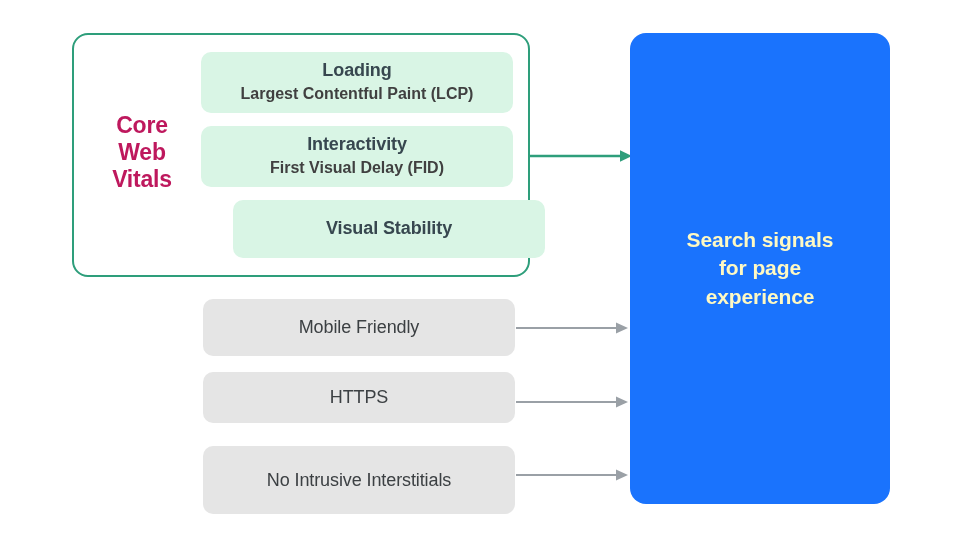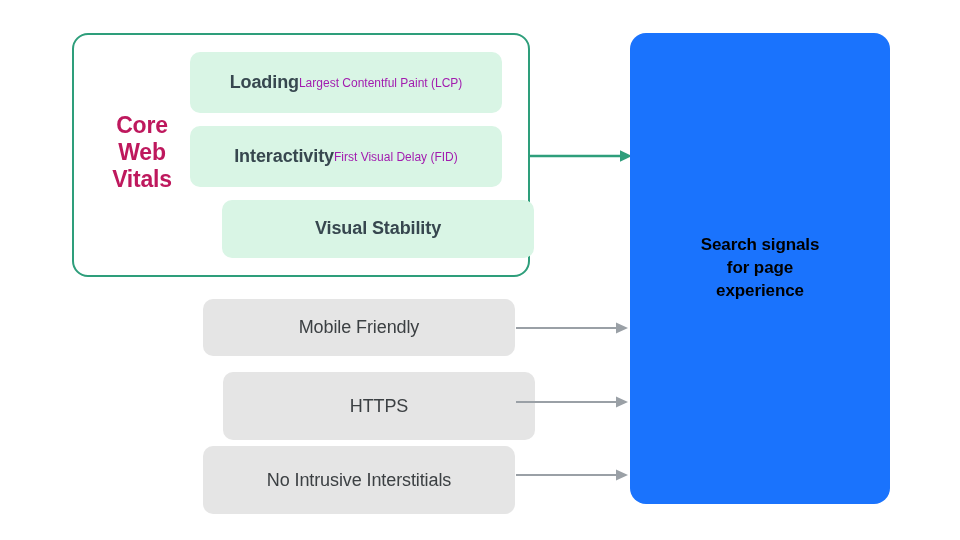--- a/index.html
+++ b/index.html
@@ -41,63 +41,63 @@
     color: #be185d;
     font-size: 23px;
     font-weight: 700;
     line-height: 1.17;
     letter-spacing: -0.2px;
   }
 
   
   .pill {
     position: absolute;
-    left: 190px;
+    left: 201px;
     width: 312px;
     background: #D9F5E5;
     border-radius: 10px;
     box-sizing: border-box;
     display: flex;
-    flex-direction: row;
+    flex-direction: column;
     align-items: center;
     justify-content: center;
   }
   .pill-1 { top: 52px;  height: 61px; }
   .pill-2 { top: 126px; height: 61px; }
   .pill-3 { top: 200px; height: 58px; margin-left: 32px; }
 
   .pill-title {
     color: #37474F;
     font-size: 18px;
     font-weight: 700;
     line-height: 1.2;
     letter-spacing: -0.1px;
   }
   .pill-sub {
-    color: #a21caf;
-    font-size: 12px;
-    font-weight: 400;
+    color: #404040;
+    font-size: 16px;
+    font-weight: 700;
     line-height: 1.3;
     margin-top: 2px;
   }
 
   
   .gray-box {
     position: absolute;
     left: 203px;
     width: 312px;
     background: #E5E5E5;
     border-radius: 10px;
     box-sizing: border-box;
     display: flex;
     align-items: center;
     justify-content: center;
   }
   .gray-1 { top: 299px; height: 57px; }
-  .gray-2 { top: 372px; height: 68px; margin-left: 20px; }
+  .gray-2 { top: 372px; height: 51px; }
   .gray-3 { top: 446px; height: 68px; }
   .gray-label {
     color: #3C4043;
     font-size: 18px;
     font-weight: 400;
     letter-spacing: -0.1px;
   }
 
   
   .blue-box {
@@ -107,22 +107,22 @@
     width: 260px;
     height: 471px;
     background: #1A73FD;
     border-radius: 16px;
     display: flex;
     align-items: center;
     justify-content: center;
     box-sizing: border-box;
   }
   .blue-label {
-    color: #000000;
-    font-size: 17px;
+    color: #fef9c3;
+    font-size: 21px;
     font-weight: 700;
     line-height: 1.35;
     text-align: center;
     letter-spacing: -0.1px;
     white-space: pre-line;
   }
 
   
   .arrow-svg {
     position: absolute;

